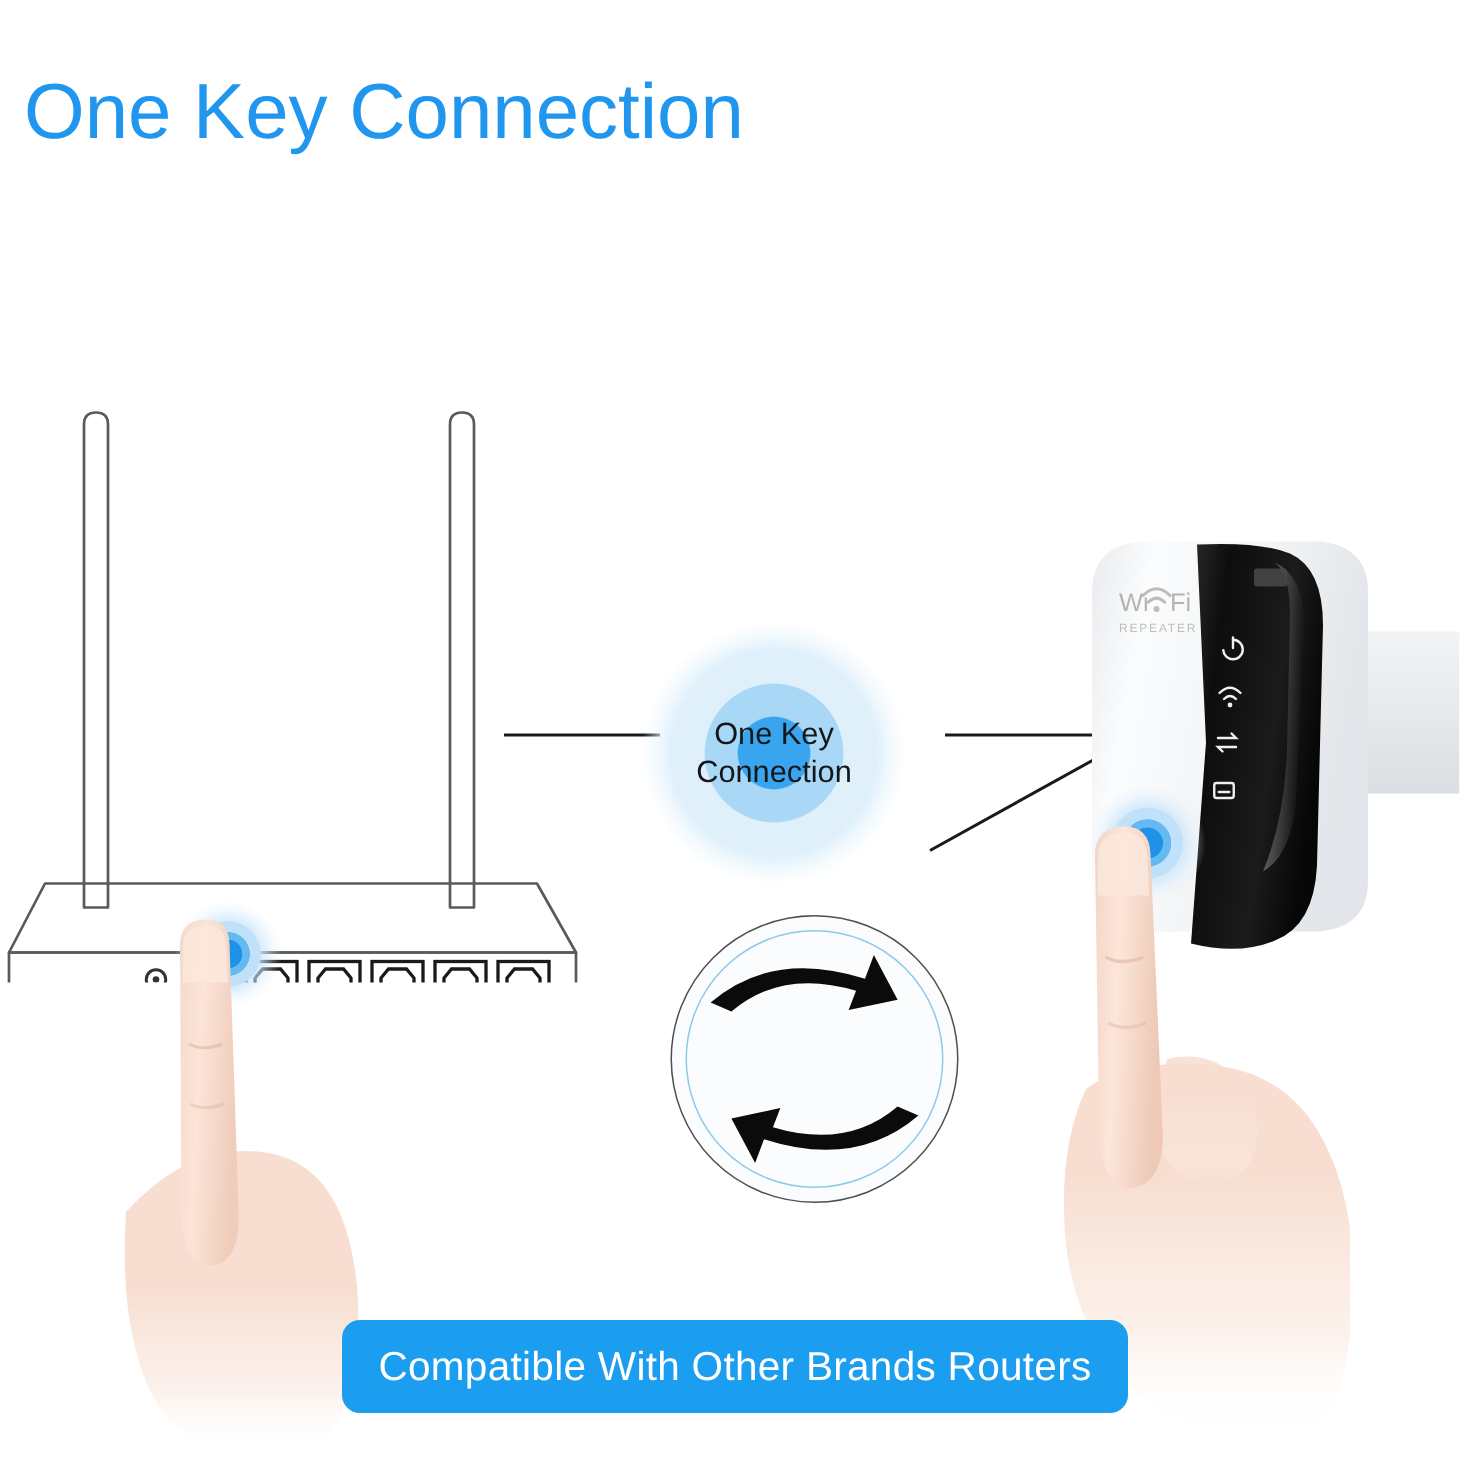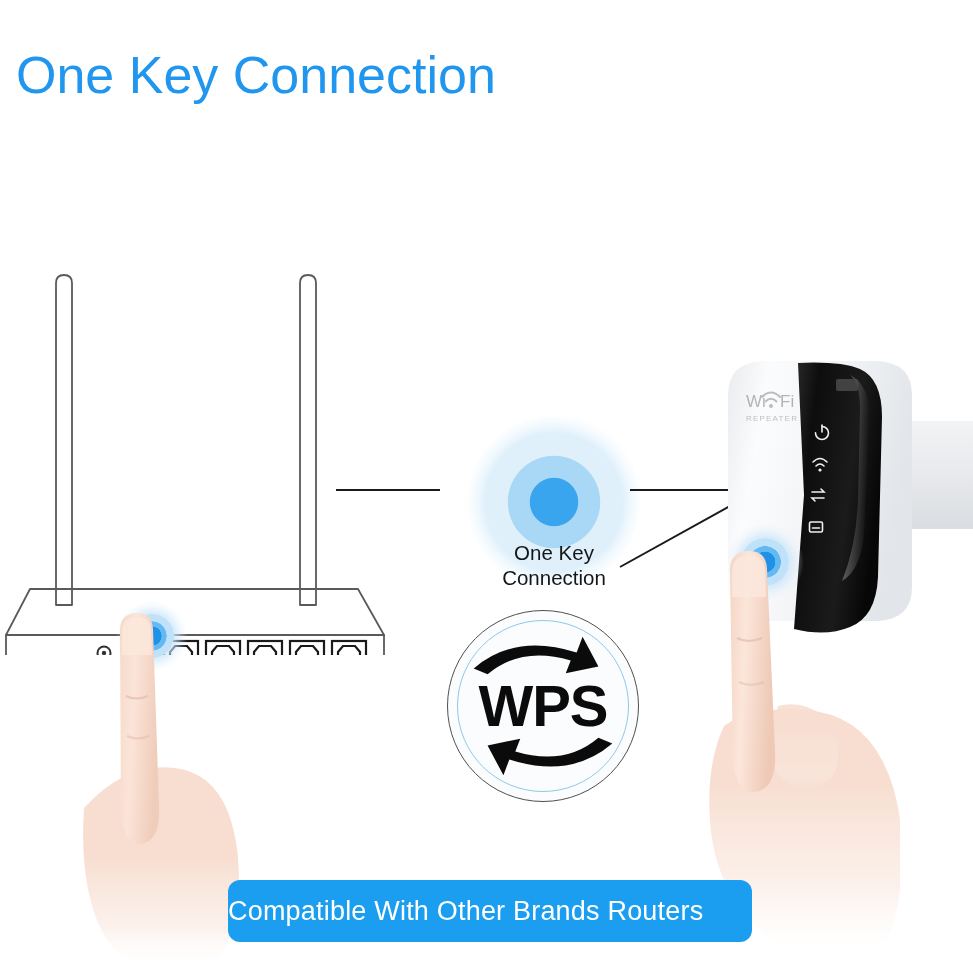--- a/index.html
+++ b/index.html
@@ -55,33 +55,33 @@
         #1f92e8 0%, #1f92e8 26%,
         #64b9f2 27%, #64b9f2 40%,
         #bfe2fa 41%, #bfe2fa 60%,
         rgba(202,229,250,0.75) 61%, rgba(220,238,252,0.25) 85%,
         rgba(255,255,255,0) 100%);
   }
 
   
   .badge {
     position: absolute;
-    left: 466px;
+    left: 428px;
     top: 414px;
     width: 176px;
     height: 176px;
     border-radius: 50%;
     background: radial-gradient(circle closest-side,
         #3aa5ef 0%, #3aa5ef 27%,
         #a8d8f5 28%, #a8d8f5 52%,
         #dff0fb 53%, #dff0fb 78%,
         rgba(232,245,253,0.6) 88%,
         rgba(255,255,255,0) 100%);
     display: flex;
-    align-items: flex-end;
+    align-items: center;
     justify-content: center;
   }
   .badge-text {
     text-align: center;
     color: #14171a;
     font-size: 20.5px;
     line-height: 25px;
     font-weight: 400;
     white-space: pre-line;
   }
@@ -132,20 +132,21 @@
   .banner {
     position: absolute;
     left: 228px;
     top: 880px;
     width: 524px;
     height: 62px;
     background: #1b9df0;
     border-radius: 12px;
     display: flex;
     align-items: center;
+    justify-content: center;
   }
   .banner-text {
     color: #ffffff;
     font-size: 27px;
     font-weight: 400;
     letter-spacing: 0.2px;
     white-space: nowrap;
   }
 </style>
 </head>
@@ -240,21 +241,20 @@
   <div class="line line-h" style="left:630px; top:489px; width:108px;"></div>
 
   <div class="wps">
     <div class="wps-inner-ring"></div>
     <svg class="wps-arrows" viewBox="0 0 192 192">
 
       <path d="M26 58 q42 -36 104 -16 l6 -16 l16 30 l-33 7 l5 -13 q-50 -15 -84 14 Z" fill="#0b0b0b"></path>
 
       <path d="M166 134 q-42 36 -104 16 l-6 16 l-16 -30 l33 -7 l-5 13 q50 15 84 -14 Z" fill="#0b0b0b"></path>
     </svg>
-    <div class="wps-label">WPS</div>
   </div>
 
   <div class="line" style="left:620px; top:566px; width:140px; height:2px;
               transform: rotate(-29deg); transform-origin: left center;"></div>
 
   <div class="extender">
     <svg width="280" height="300" viewBox="0 0 280 300">
       <defs>
         <linearGradient id="bodyG" x1="0" y1="0" x2="1" y2="0.25">
           <stop offset="0%" stop-color="#e9ebee"></stop>

